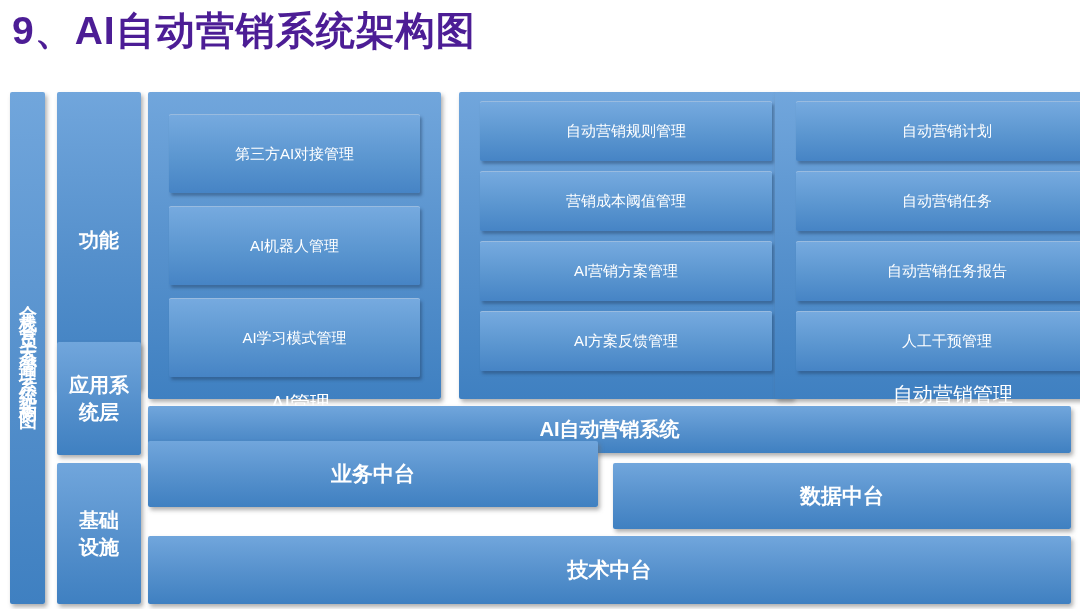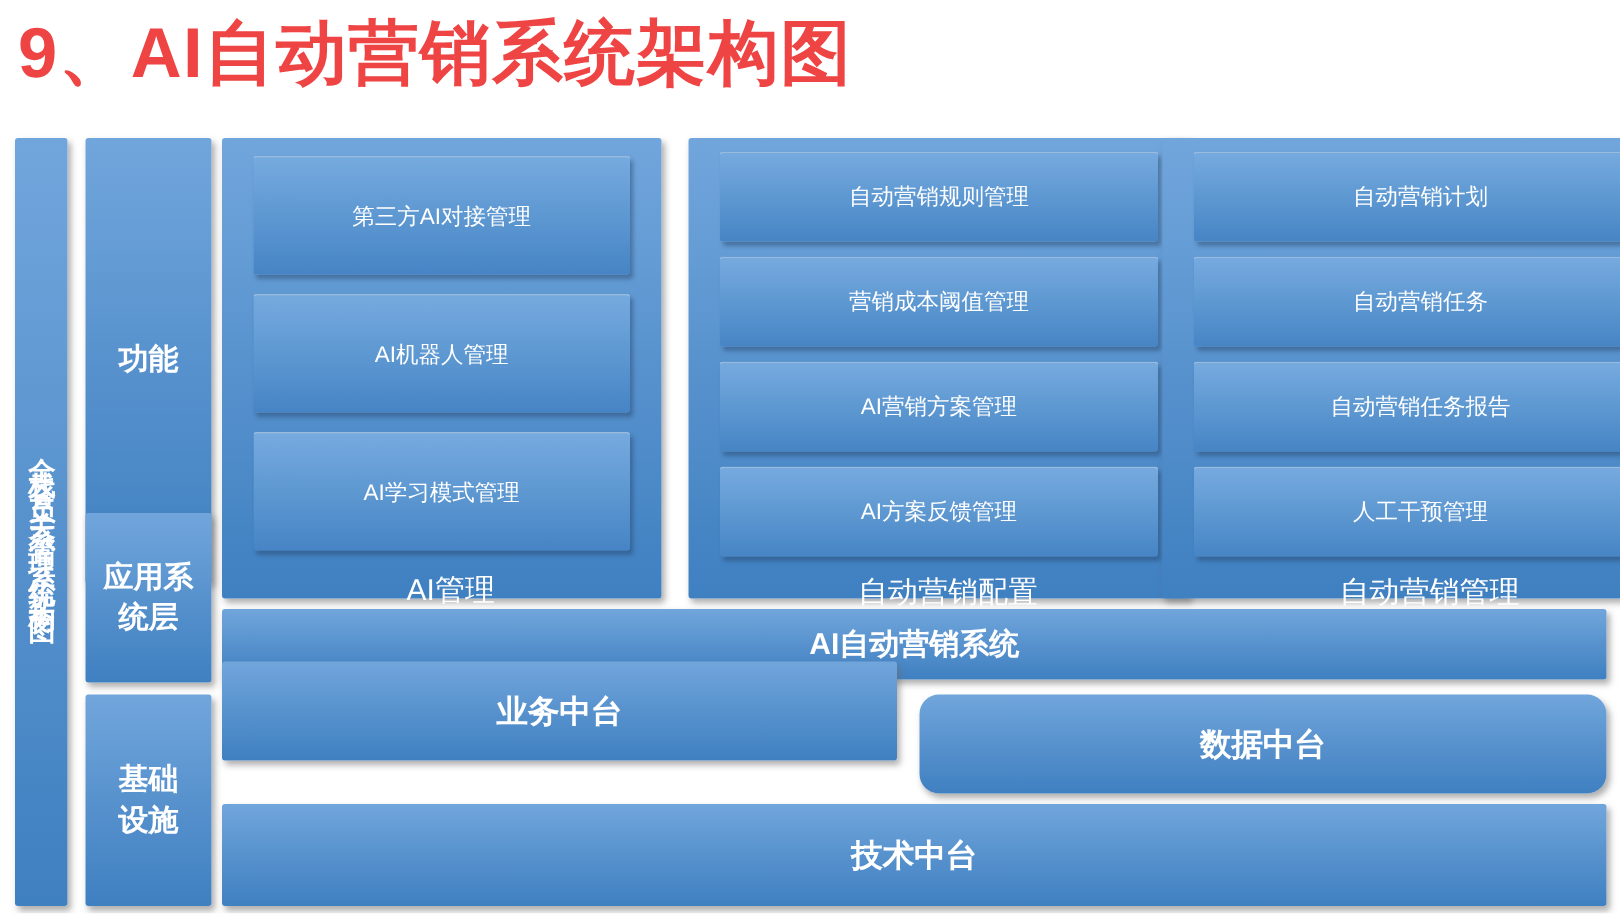--- a/index.html
+++ b/index.html
@@ -1,20 +1,20 @@
 <!DOCTYPE html>
 <html><head>
 <meta charset="utf-8">
 <style>
   html,body{margin:0;padding:0;background:#ffffff;}
   body{font-family:"Liberation Sans","DejaVu Sans",sans-serif;}
   .stage{position:relative;width:1080px;height:609px;background:#ffffff;overflow:hidden;}
 
-  .title{position:absolute;left:12px;top:4px;margin:0;font-size:47px;font-weight:700;
-         color:#ef4444;letter-spacing:1px;white-space:nowrap;}
+  .title{position:absolute;left:12px;top:4px;margin:0;font-size:39px;font-weight:700;
+         color:#4c1d95;letter-spacing:1px;white-space:nowrap;}
 
   
   .bluebox{position:absolute;background:linear-gradient(180deg,#71A6DC 0%,#5590CC 55%,#3F80C1 100%);
            border-radius:2px;box-shadow:2px 3px 4px rgba(110,110,110,0.55);
            color:#ffffff;display:flex;align-items:center;justify-content:center;
            text-align:center;}
   .innerbox{background:linear-gradient(180deg,#76AADF 0%,#5B96D0 55%,#4684C5 100%);
             border-top:1px solid rgba(255,255,255,0.45);
             border-radius:2px;box-shadow:2px 3px 3px rgba(35,65,100,0.45);
             color:#ffffff;display:flex;align-items:center;justify-content:center;
@@ -31,31 +31,31 @@
   .layer-func{top:92px;height:297px;}
   .layer-app{top:342px;height:113px;}
   .layer-infra{top:463px;height:141px;}
 
   
   .group{top:92px;height:307px;display:flex;flex-direction:column;align-items:stretch;justify-content:flex-start;}
   .group .items{display:flex;flex-direction:column;padding:0 21px;}
   .group1{left:148px;width:293px;}
   .group2{left:459px;width:334px;}
   .group3{left:775px;width:344px;}
-  .group1 .items{padding-top:12px;}
+  .group1 .items{padding-top:22px;}
   .group1 .innerbox{height:78px;margin-bottom:13px;}
   .group2 .items,.group3 .items{padding-top:9px;}
   .group2 .innerbox,.group3 .innerbox{height:59px;margin-bottom:10px;}
   .group-label{flex:1;display:flex;align-items:center;justify-content:center;
                font-size:20px;font-weight:400;padding-bottom:4px;padding-left:12px;}
 
   
   .sysbar{left:148px;top:406px;width:923px;height:47px;font-size:20px;font-weight:700;}
   .plat1{left:148px;top:441px;width:450px;height:66px;font-size:21px;font-weight:700;}
-  .plat2{left:613px;top:463px;width:458px;height:66px;font-size:21px;font-weight:700;border-radius:13px;}
+  .plat2{left:613px;top:463px;width:458px;height:66px;font-size:21px;font-weight:700;}
   .techbar{left:148px;top:536px;width:923px;height:68px;font-size:21px;font-weight:700;font-family:Liberation Serif, serif;}
 </style>
 </head>
 <body>
 
 <div class="stage">
 
   <h1 class="title">9、AI自动营销系统架构图</h1>
 
   <div class="bluebox sidebar">
@@ -83,21 +83,20 @@
     <div class="group-label">AI管理</div>
   </div>
 
   <div class="bluebox group group2">
     <div class="items">
       <div class="innerbox">自动营销规则管理</div>
       <div class="innerbox">营销成本阈值管理</div>
       <div class="innerbox">AI营销方案管理</div>
       <div class="innerbox">AI方案反馈管理</div>
     </div>
-    <div class="group-label">自动营销配置</div>
   </div>
 
   <div class="bluebox group group3">
     <div class="items">
       <div class="innerbox">自动营销计划</div>
       <div class="innerbox">自动营销任务</div>
       <div class="innerbox">自动营销任务报告</div>
       <div class="innerbox">人工干预管理</div>
     </div>
     <div class="group-label">自动营销管理</div>

